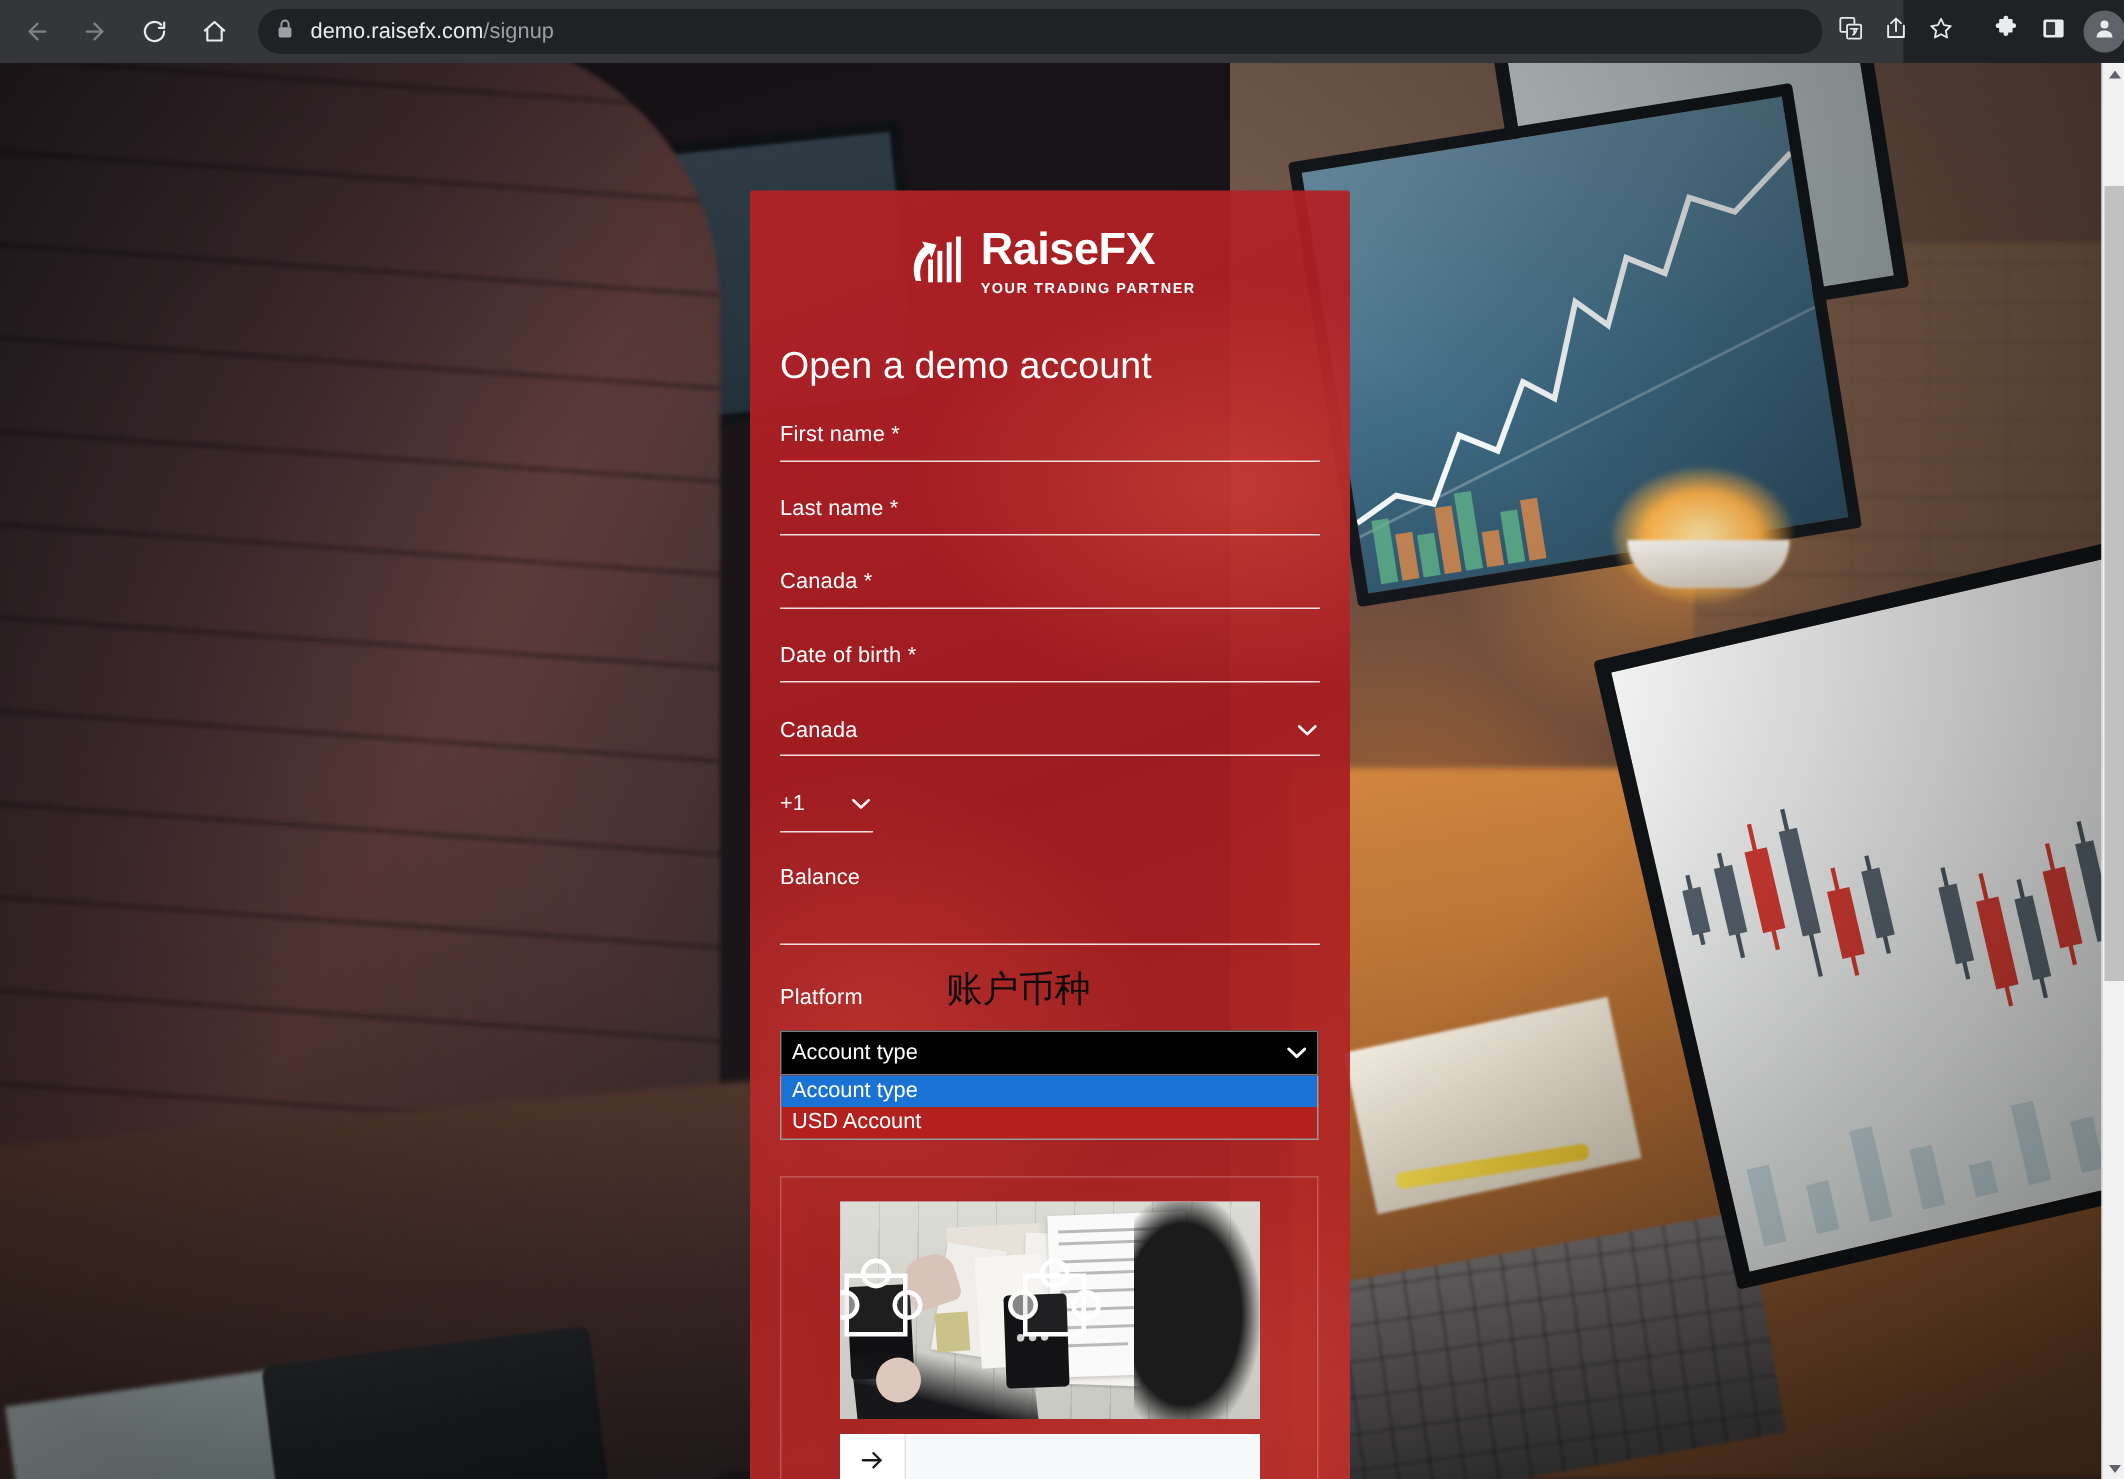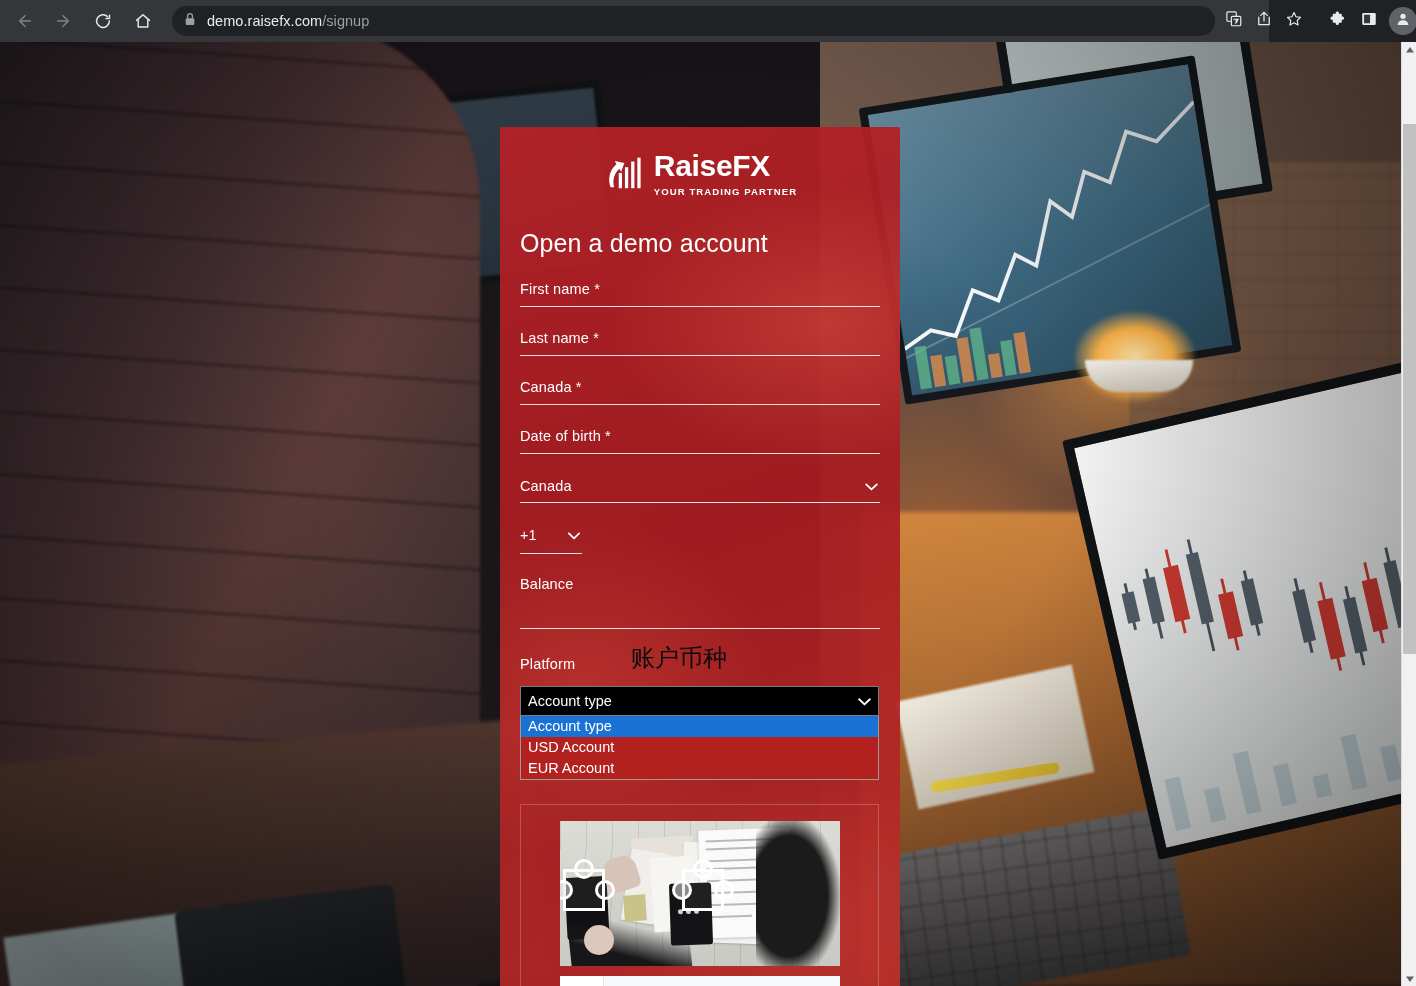--- a/index.html
+++ b/index.html
@@ -664,21 +664,20 @@
           <span>
             <svg width="13" height="8" viewBox="0 0 14 9" fill="none" stroke="#ffffff" stroke-width="2.2" stroke-linecap="round" stroke-linejoin="round">
                 <path d="M1 1.5 7 7.2 13 1.5"></path>
               </svg>
           </span>
         </div>
 
         <div id="account-type-list">
           <div class="opt selected">Account type</div>
           <div class="opt">USD Account</div>
-          <div class="opt">EUR Account</div>
         </div>
       </div>
 
       <div id="captcha-wrap">
         <div id="captcha-image">
           <div class="cap" id="cap-table"></div>
           <div class="cap" id="cap-p1"></div>
           <div class="cap" id="cap-p2"></div>
           <div class="cap" id="cap-p3">
             <div class="rule" style="top:10px;"></div>

